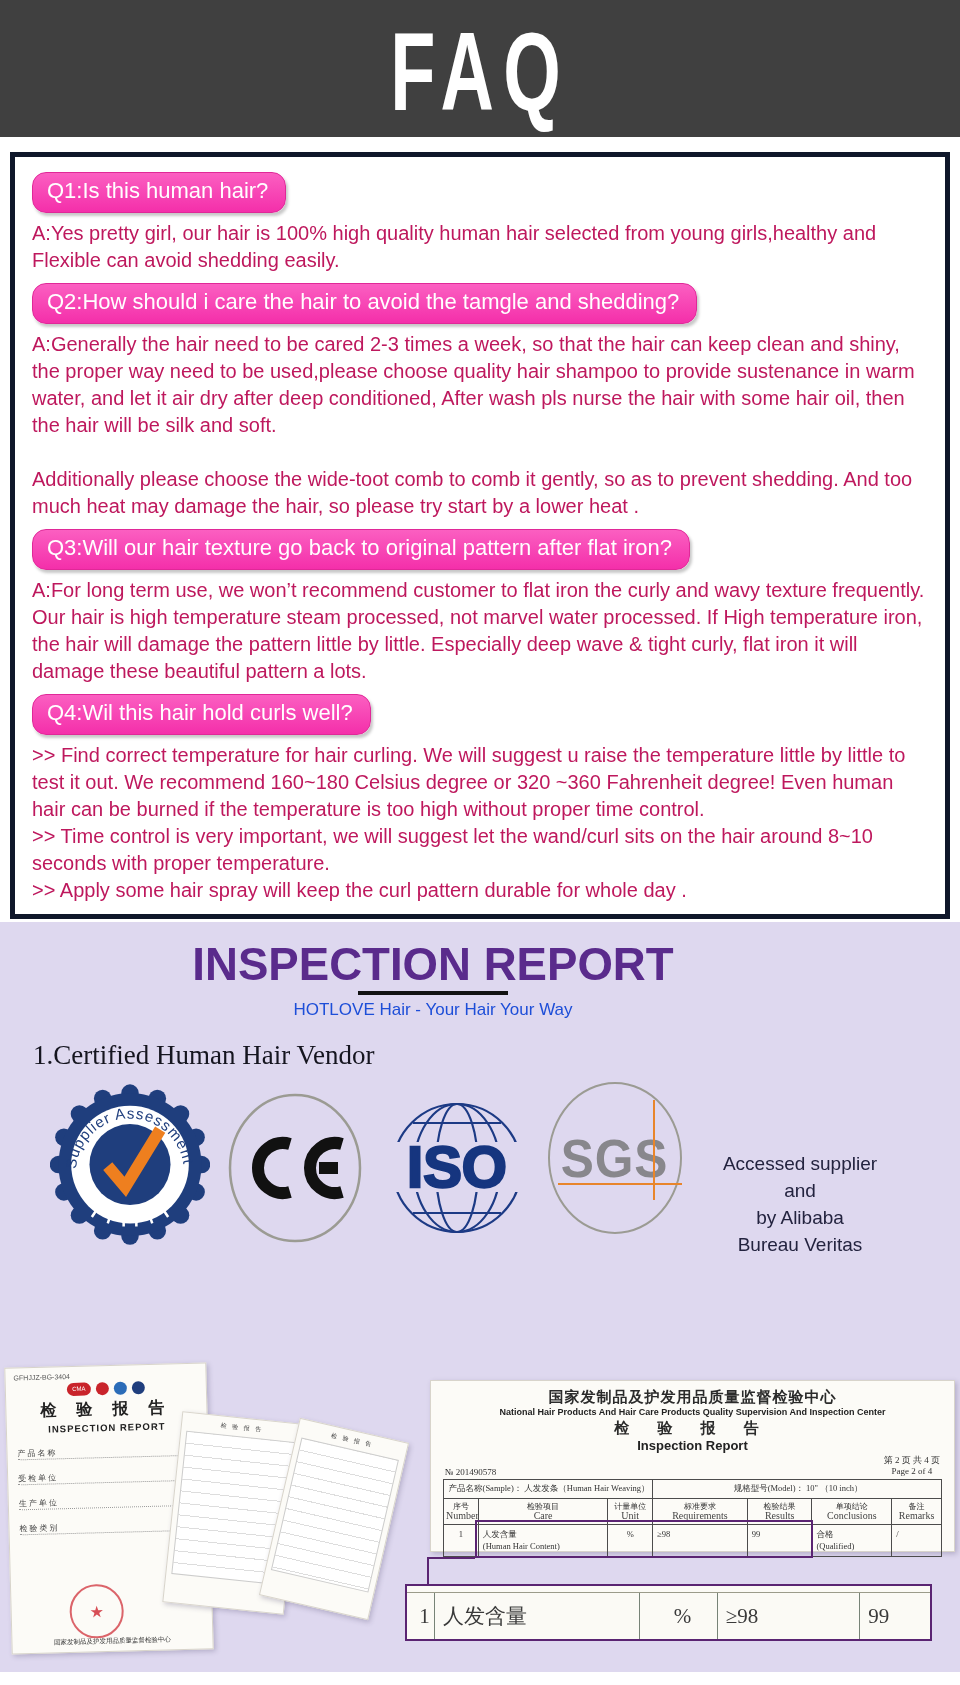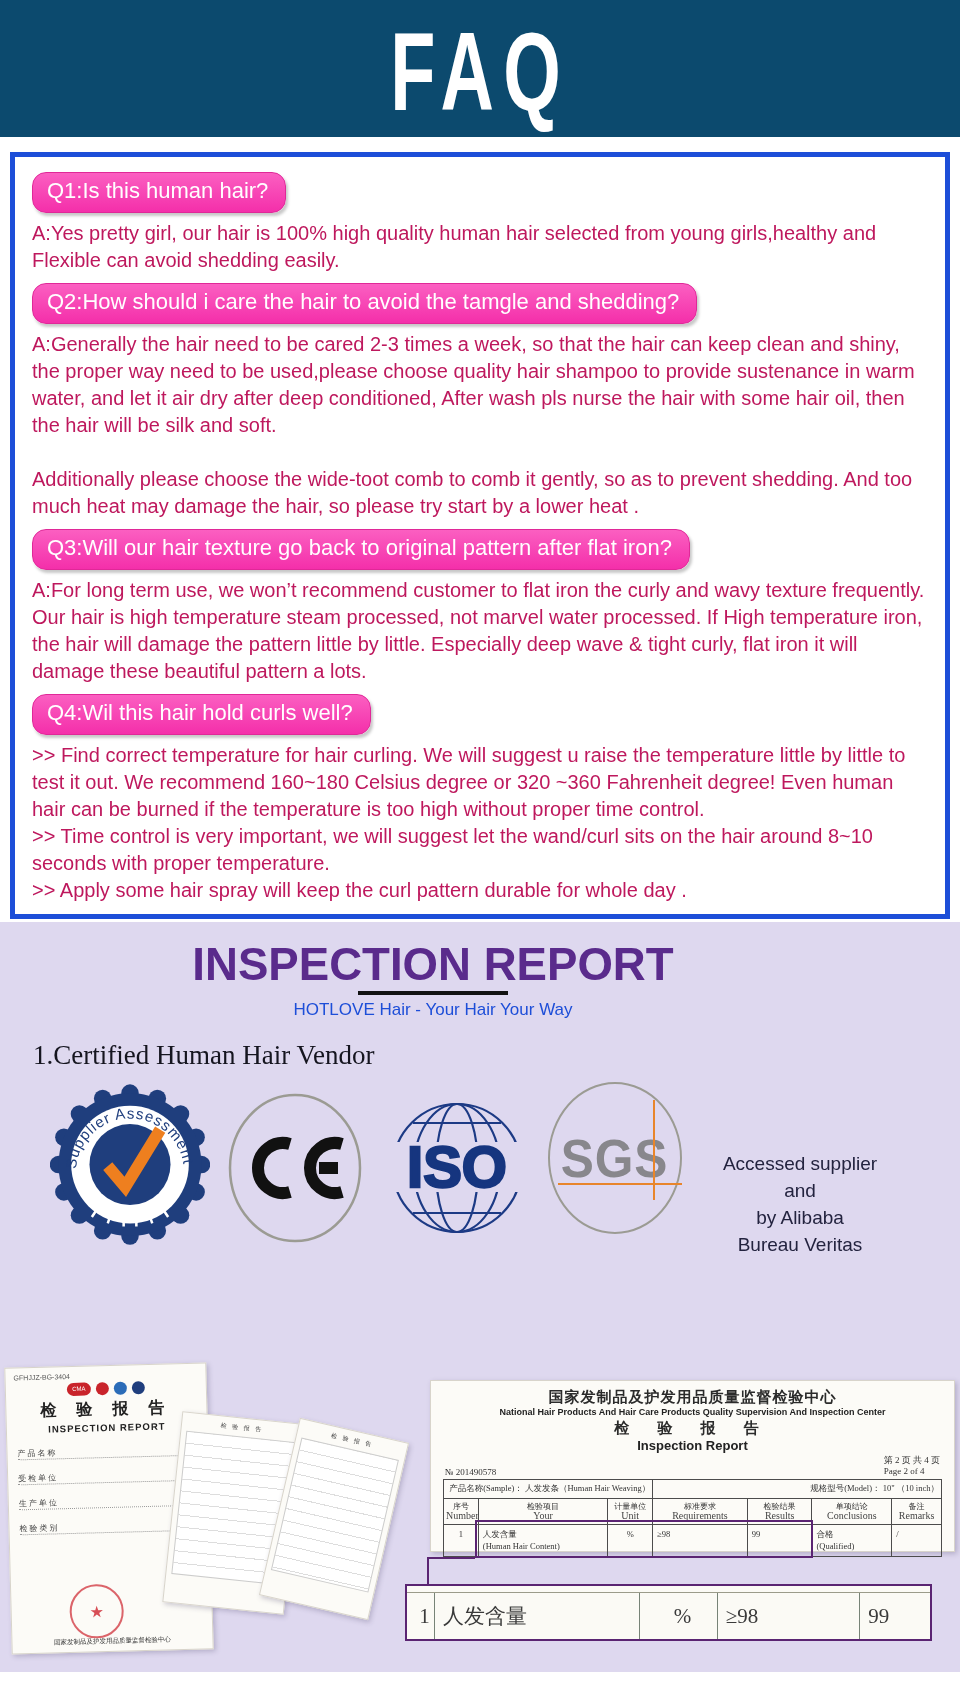--- a/index.html
+++ b/index.html
@@ -1,24 +1,24 @@
 <!DOCTYPE html>
 <html><head>
 <meta charset="utf-8">
 <style>
   * { margin:0; padding:0; box-sizing:border-box; }
   html,body { width:960px; }
   body { font-family:"Liberation Sans", sans-serif; background:#fff; width:960px; height:1685px; overflow:hidden; }
 
   
-  .faq-banner { height:137px; background:#0c4a6e; display:flex; align-items:center; justify-content:center; overflow:hidden; }
+  .faq-banner { height:137px; background:#404040; display:flex; align-items:center; justify-content:center; overflow:hidden; }
   .faq-banner .faq-word { color:#fff; font-size:112px; font-weight:bold; letter-spacing:14px; transform:scaleX(.66); line-height:112px; padding-top:6px; }
 
   
-  .faq-box { margin:15px 10px 0 10px; border:5px solid #1d4ed8; background:#fff; padding:6px 17px 10px 17px; }
+  .faq-box { margin:15px 10px 0 10px; border:5px solid #0f172a; background:#fff; padding:6px 17px 10px 17px; }
   .qpill { display:inline-block; background:linear-gradient(#fb5fc1,#f42faa); border:1px solid #e02898; color:#fff;
            font-size:22px; padding:5px 17px 8px 14px; border-radius:14px; margin:9px 0 7px 0;
            box-shadow:2px 3px 3px rgba(0,0,0,.22); }
   .ans { font-size:20px; line-height:27px; color:#be185d; }
   .ans + .ans { margin-top:0; }
   .gap { height:27px; }
 
   
   .ins { position:relative; background:#ded8ef; height:750px; margin-top:3px; }
   .ins-title { position:absolute; top:14px; left:0; right:94px; text-align:center;
@@ -61,24 +61,24 @@
   .mini-grid { margin-top:4px; height:80%; border:1px solid #ccc;
                background:repeating-linear-gradient(#fff 0 11px, #ddd 11px 12px); }
 
   
   .doc-r { left:430px; top:18px; width:525px; height:172px; transform:none; padding:7px 12px 6px 12px; }
   .r-org-cn { text-align:center; font-size:15px; font-weight:bold; color:#2b2b2b; letter-spacing:1px; }
   .r-org-en { text-align:center; font-size:9px; font-weight:bold; color:#222; }
   .r-title-cn { text-align:center; font-size:15px; font-weight:bold; color:#2b2b2b; letter-spacing:12px; margin-top:2px; }
   .r-title-en { text-align:center; font-size:13px; font-weight:bold; color:#222; }
   .r-meta { display:flex; justify-content:space-between; align-items:flex-end; font-size:9px; color:#333; margin:2px 2px 2px 2px; font-family:"Liberation Serif",serif; }
-  .r-meta .pg { text-align:left; line-height:11px; }
+  .r-meta .pg { text-align:center; line-height:11px; }
   table.rt { width:100%; border-collapse:collapse; table-layout:fixed; font-family:"Liberation Serif",serif; }
   table.rt td, table.rt th { border:1px solid #4c4c4c; color:#333; font-weight:normal; padding:1px 2px; }
-  .rt .samp { font-size:8.5px; text-align:right; height:19px; padding-left:4px; }
+  .rt .samp { font-size:8.5px; text-align:center; height:19px; padding-left:4px; }
   .rt .hd { font-size:8px; text-align:center; line-height:9px; height:26px; }
   .rt .hd .en { font-size:10px; color:#444; }
   .rt .dt { font-size:8.5px; height:32px; vertical-align:top; padding-top:4px; }
   .rt .c { text-align:center; } .rt .l { text-align:left; padding-left:4px; }
   .hl-rect { position:absolute; left:475px; top:158px; width:338px; height:38px; border:2px solid #5a2472; }
   .conn { position:absolute; left:0; top:0; width:960px; height:310px; pointer-events:none; }
 
   
   .strip { position:absolute; left:405px; top:222px; width:527px; height:57px; background:#fbfaf5; border:2px solid #5a2472; }
   .strip .band { height:7px; border-bottom:1px solid #9b9b8a; margin:0 0 0 0; }
@@ -247,21 +247,21 @@
             <col style="width:16%">
             <col style="width:10%">
           </colgroup>
         <tbody>
             <tr>
           <td class="samp" colspan="3">产品名称(Sample)： 人发发条（Human Hair Weaving）</td>
           <td class="samp" colspan="4">规格型号(Model)：  10"  （10 inch）</td>
         </tr>
         <tr>
           <th class="hd"><span>序号</span><br><span class="en">Number</span></th>
-          <th class="hd"><span>检验项目</span><br><span class="en">Your</span></th>
+          <th class="hd"><span>检验项目</span><br><span class="en">Care</span></th>
           <th class="hd"><span>计量单位</span><br><span class="en">Unit</span></th>
           <th class="hd"><span>标准要求</span><br><span class="en">Requirements</span></th>
           <th class="hd"><span>检验结果</span><br><span class="en">Results</span></th>
           <th class="hd"><span>单项结论</span><br><span class="en">Conclusions</span></th>
           <th class="hd"><span>备注</span><br><span class="en">Remarks</span></th>
         </tr>
         <tr>
           <td class="dt c">1</td>
           <td class="dt l"><span>人发含量</span><br><span>(Human Hair Content)</span></td>
           <td class="dt c">%</td>

